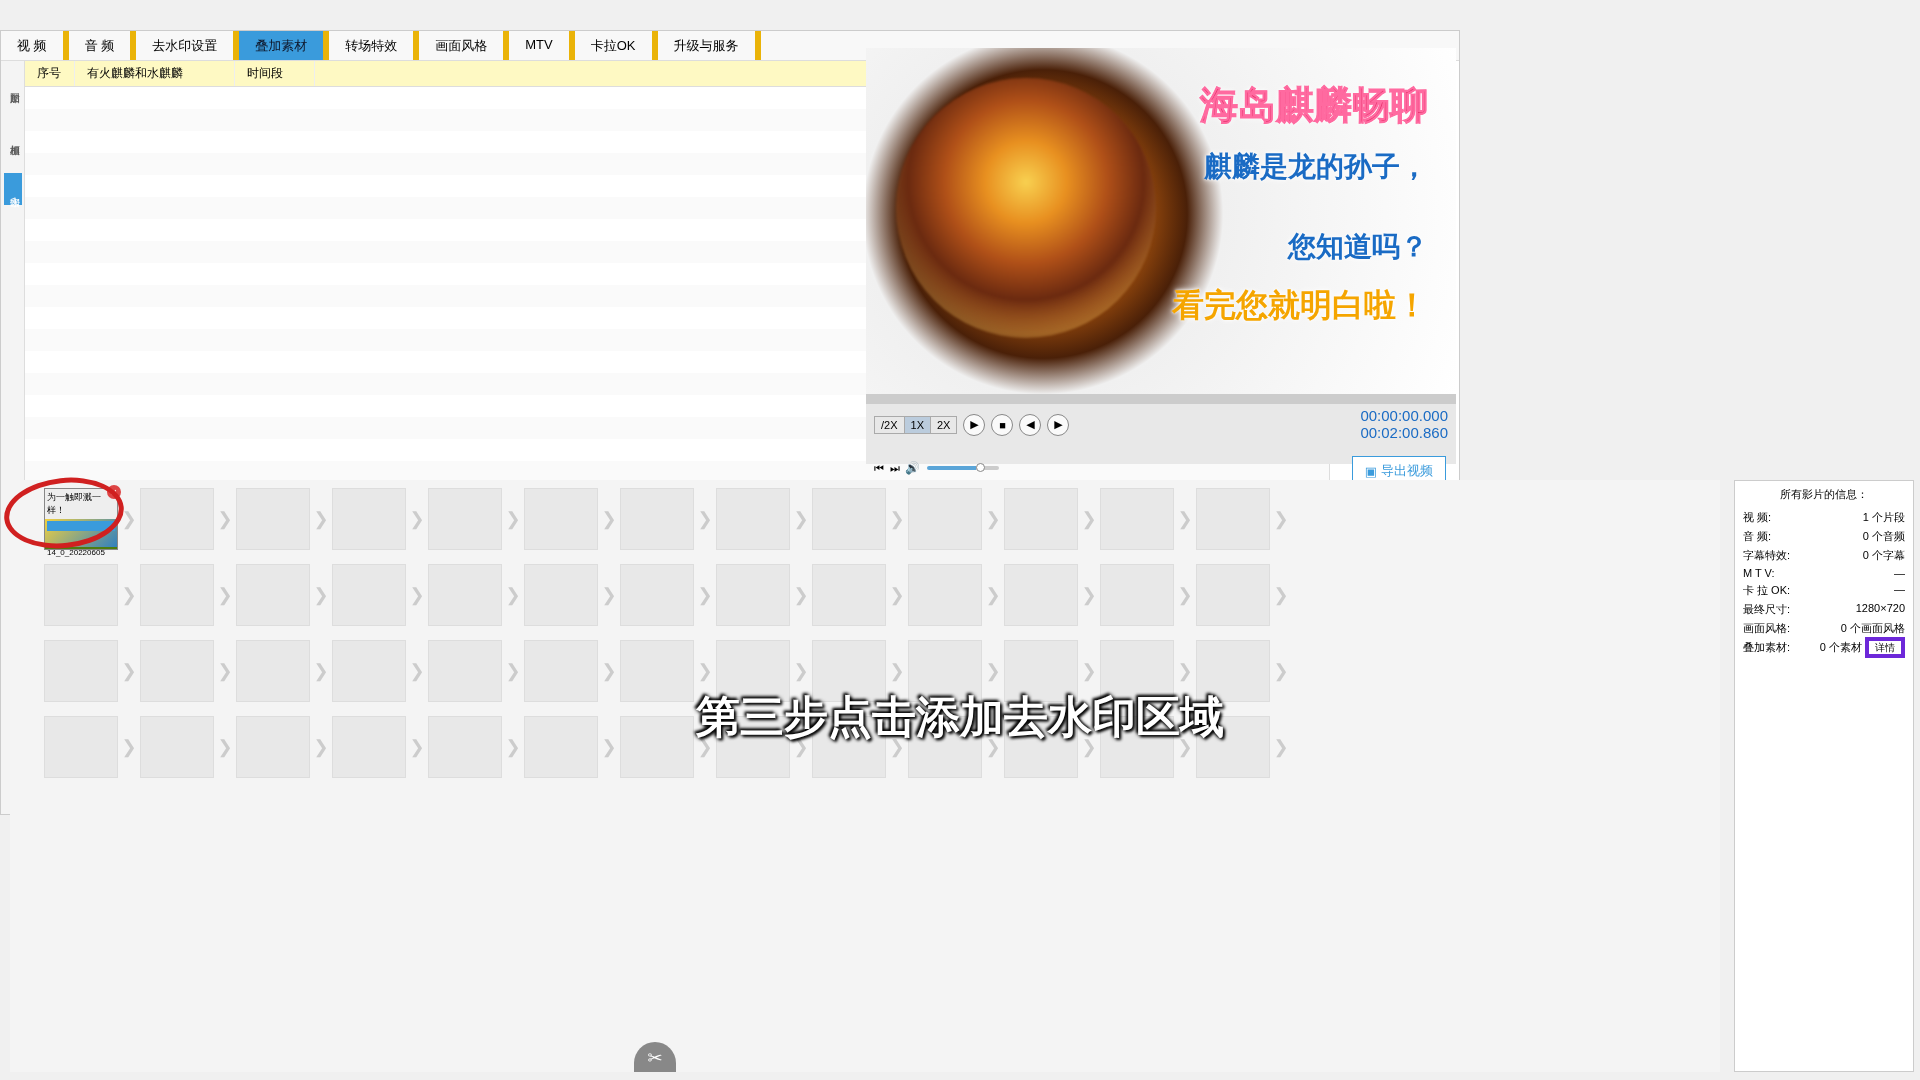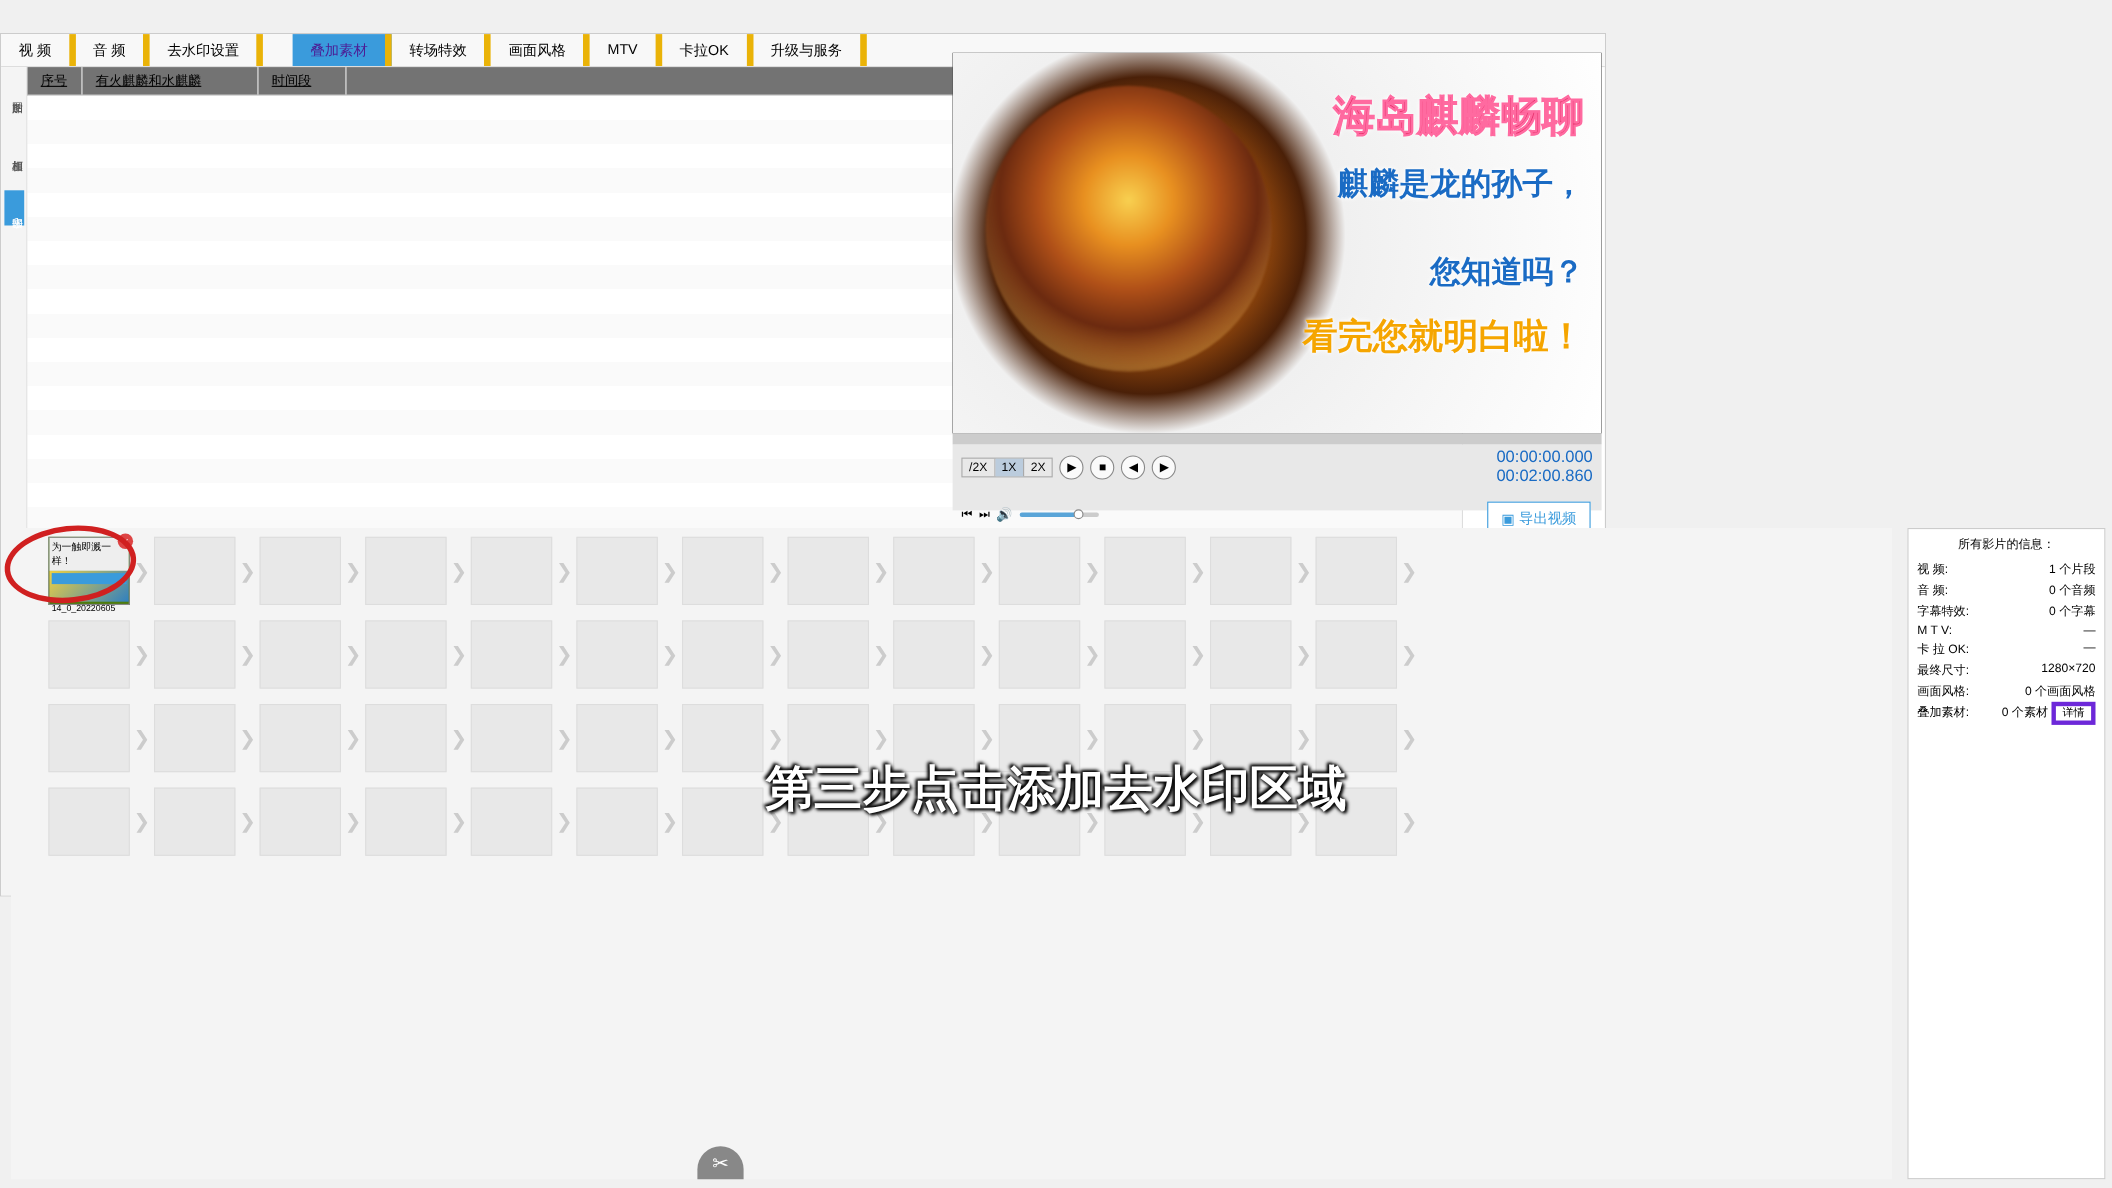--- a/index.html
+++ b/index.html
@@ -1,26 +1,26 @@
 <!DOCTYPE html>
 <html><head>
 <meta charset="utf-8">
 <style>
 * { margin: 0; padding: 0; box-sizing: border-box; font-family: "Microsoft YaHei", sans-serif; }
 body { background: #f0f0f0; width: 1920px; height: 1080px; overflow: hidden; position: relative; transform-origin: top left; }
 .app-window { position: absolute; left: 0; top: 30px; width: 1460px; height: 785px; background: #fff; border: 1px solid #ccc; }
 .top-tabs { display: flex; background: #f8f8f8; border-bottom: 1px solid #ddd; height: 30px; }
 .top-tab { padding: 6px 16px; font-size: 13px; border-right: 6px solid #eab308; cursor: pointer; }
-.top-tab.active { background: #3a9bdc; color: #4c1d95; margin-left: 27px; }
+.top-tab.active { background: #3a9bdc; color: #0f172a; }
 .main-body { display: flex; height: calc(100% - 30px); }
 .left-sidebar { width: 24px; background: #f4f4f4; border-right: 1px solid #ddd; display: flex; flex-direction: column; gap: 20px; padding-top: 8px; align-items: center; }
 .sidebar-icon { width: 18px; height: 32px; font-size: 10px; writing-mode: vertical-rl; text-align: center; cursor: pointer; color: #555; }
 .sidebar-icon.active { background: #3a9bdc; color: #fff; }
 .center-area { flex: 1; display: flex; flex-direction: column; }
-.list-header { display: flex; border-bottom: 1px solid #ddd; height: 26px; background: #737373; text-decoration: underline; }
+.list-header { display: flex; border-bottom: 1px solid #ddd; height: 26px; background: #fef9c3; }
 .list-col { padding: 4px 12px; font-size: 12px; border-right: 1px solid #eee; }
 .list-body { flex: 1; background: repeating-linear-gradient(#fff 0, #fff 22px, #fafafa 22px, #fafafa 44px); }
 .list-footer { height: 40px; display: flex; align-items: center; padding: 0 10px; gap: 8px; }
 .footer-btn { padding: 4px 10px; font-size: 12px; border: 1px solid #ccc; background: #fff; cursor: pointer; }
 .footer-spacer { flex: 1; }
 .small-icon-btn { width: 28px; height: 26px; border: 1px solid #ccc; background: #fafafa; cursor: pointer; display: flex; align-items: center; justify-content: center; font-size: 13px; color: #888; }
 .right-panel { width: 130px; border-left: 1px solid #ddd; padding: 8px; font-size: 11px; display: flex; flex-direction: column; gap: 6px; }
 .panel-title { text-align: center; padding: 2px 0; position: relative; }
 .panel-title::before, .panel-title::after { content: ""; position: absolute; top: 50%; width: 18px; height: 1px; background: #bbb; }
 .panel-title::before { left: 0; } .panel-title::after { right: 0; }
@@ -31,21 +31,21 @@
 .dropdown-arrow { text-align: center; border: 1px solid #ccc; padding: 1px 0; cursor: pointer; font-size: 10px; }
 .slider-row { display: flex; align-items: center; gap: 4px; }
 .slider-track { flex: 1; height: 4px; background: linear-gradient(90deg,#5aa5d8 0 12%, #ddd 12% 100%); position: relative; border-radius: 2px; }
 .slider-thumb { position: absolute; left: 12%; top: -3px; width: 10px; height: 10px; background: #fff; border: 1px solid #888; border-radius: 2px; }
 .confirm-btn { padding: 6px 24px; font-size: 12px; border: 1px solid #ccc; background: #fff; cursor: pointer; }
 
 .preview-area { position: absolute; left: 866px; top: 48px; width: 590px; height: 440px; }
 .preview-viewport { width: 100%; height: 346px; background: #000; position: relative; overflow: hidden; }
 .preview-content { position: absolute; inset: 0; background: radial-gradient(circle at 30% 48%, #e8a030 0%, #c06010 18%, #4a2008 32%, #f0f0f0 40%, #fff 100%); }
 .dragon { position: absolute; left: 30px; top: 30px; width: 260px; height: 260px; border-radius: 50%; background: radial-gradient(circle at 50% 40%, #f8d050 0%, #e89020 20%, #b05018 40%, #6b2a10 58%, rgba(255,200,100,.3) 75%, transparent 85%); filter: blur(1px); }
-.prev-text { position: absolute; right: 16px; font-weight: bold; text-shadow: 0 0 3px #fff, 0 0 6px #fff; font-family: Liberation Mono, monospace; }
+.prev-text { position: absolute; right: 28px; font-weight: bold; text-shadow: 0 0 3px #fff, 0 0 6px #fff; font-family: Liberation Mono, monospace; }
 .pt1 { top: 32px; font-size: 38px; color: #e6306b; -webkit-text-stroke: 1px #ff6aa0; }
 .pt2 { top: 100px; font-size: 28px; color: #1a6bc4; }
 .pt3 { top: 140px; font-size: 28px; color: #1a6bc4; }
 .pt4 { top: 180px; font-size: 28px; color: #1a6bc4; }
 .pt5 { top: 236px; font-size: 32px; color: #f5a500; }
 .preview-controls { background: #e8e8e8; height: 60px; padding: 4px 8px; display: flex; flex-direction: column; gap: 20px; }
 .ctrl-row1 { display: flex; align-items: center; gap: 6px; }
 .speed-btns { display: flex; border: 1px solid #aaa; }
 .speed-btn { padding: 2px 6px; font-size: 11px; border-right: 1px solid #aaa; cursor: pointer; }
 .speed-btn.active { background: #bcd; }

